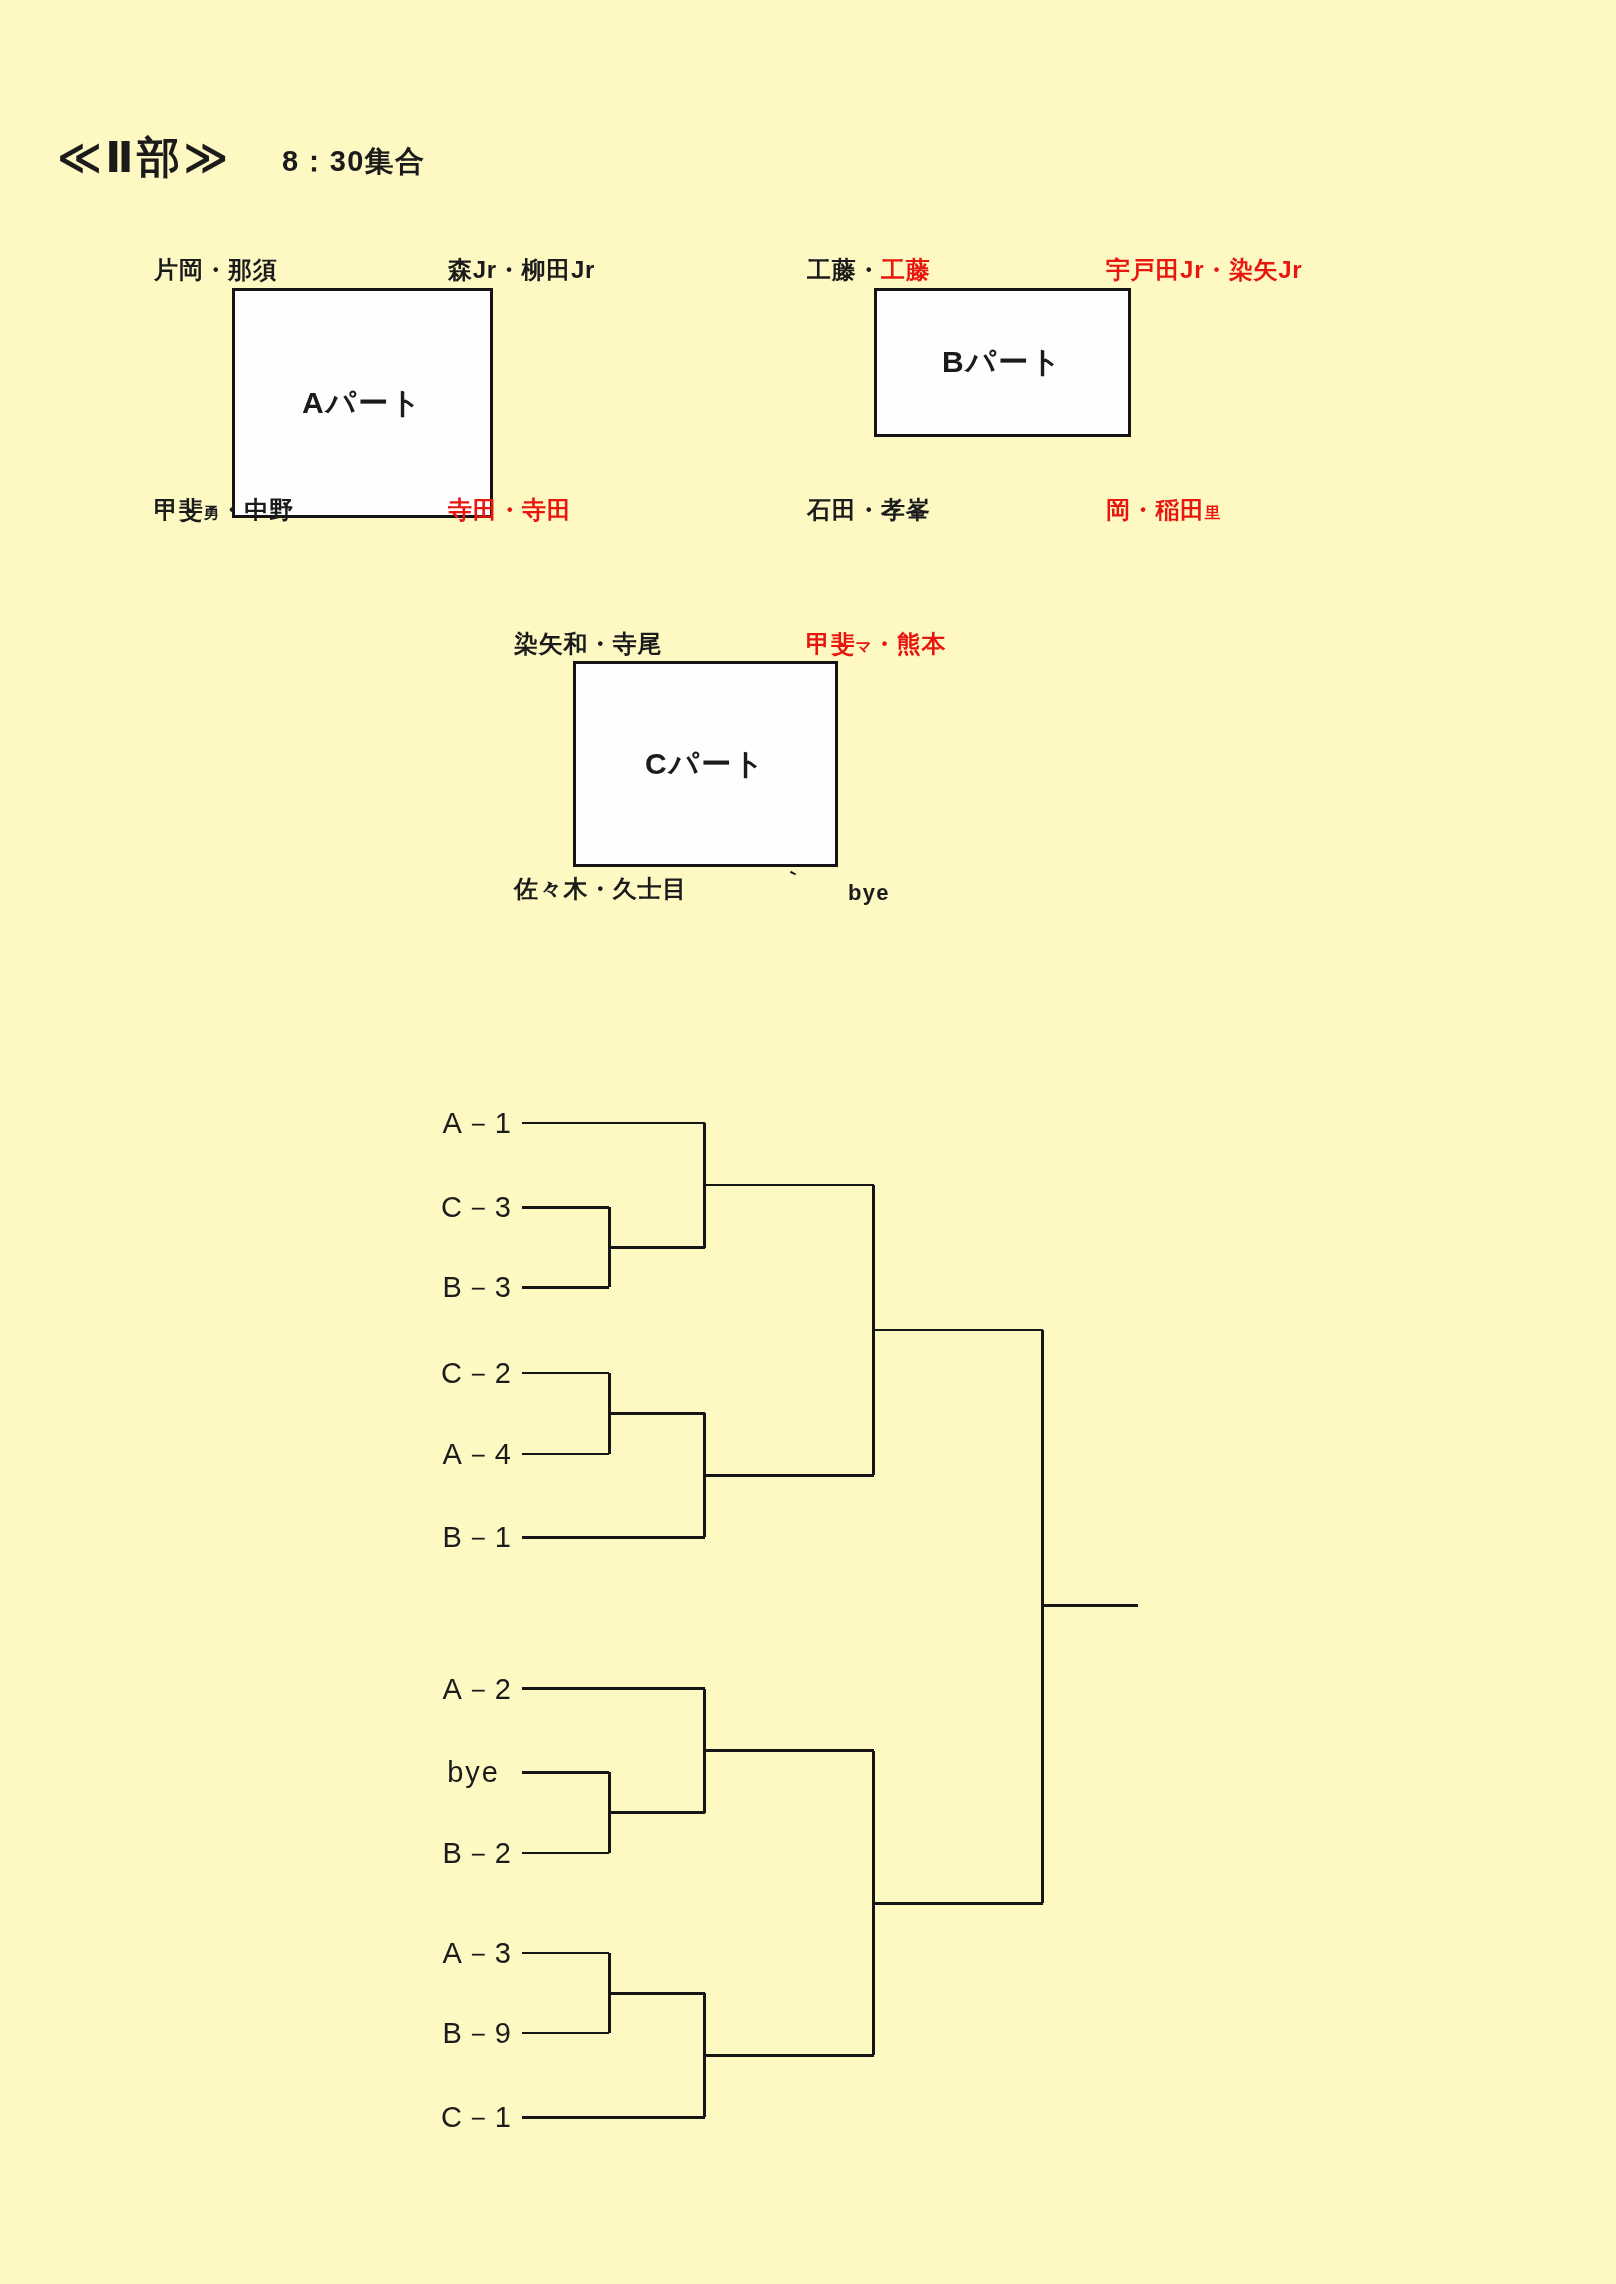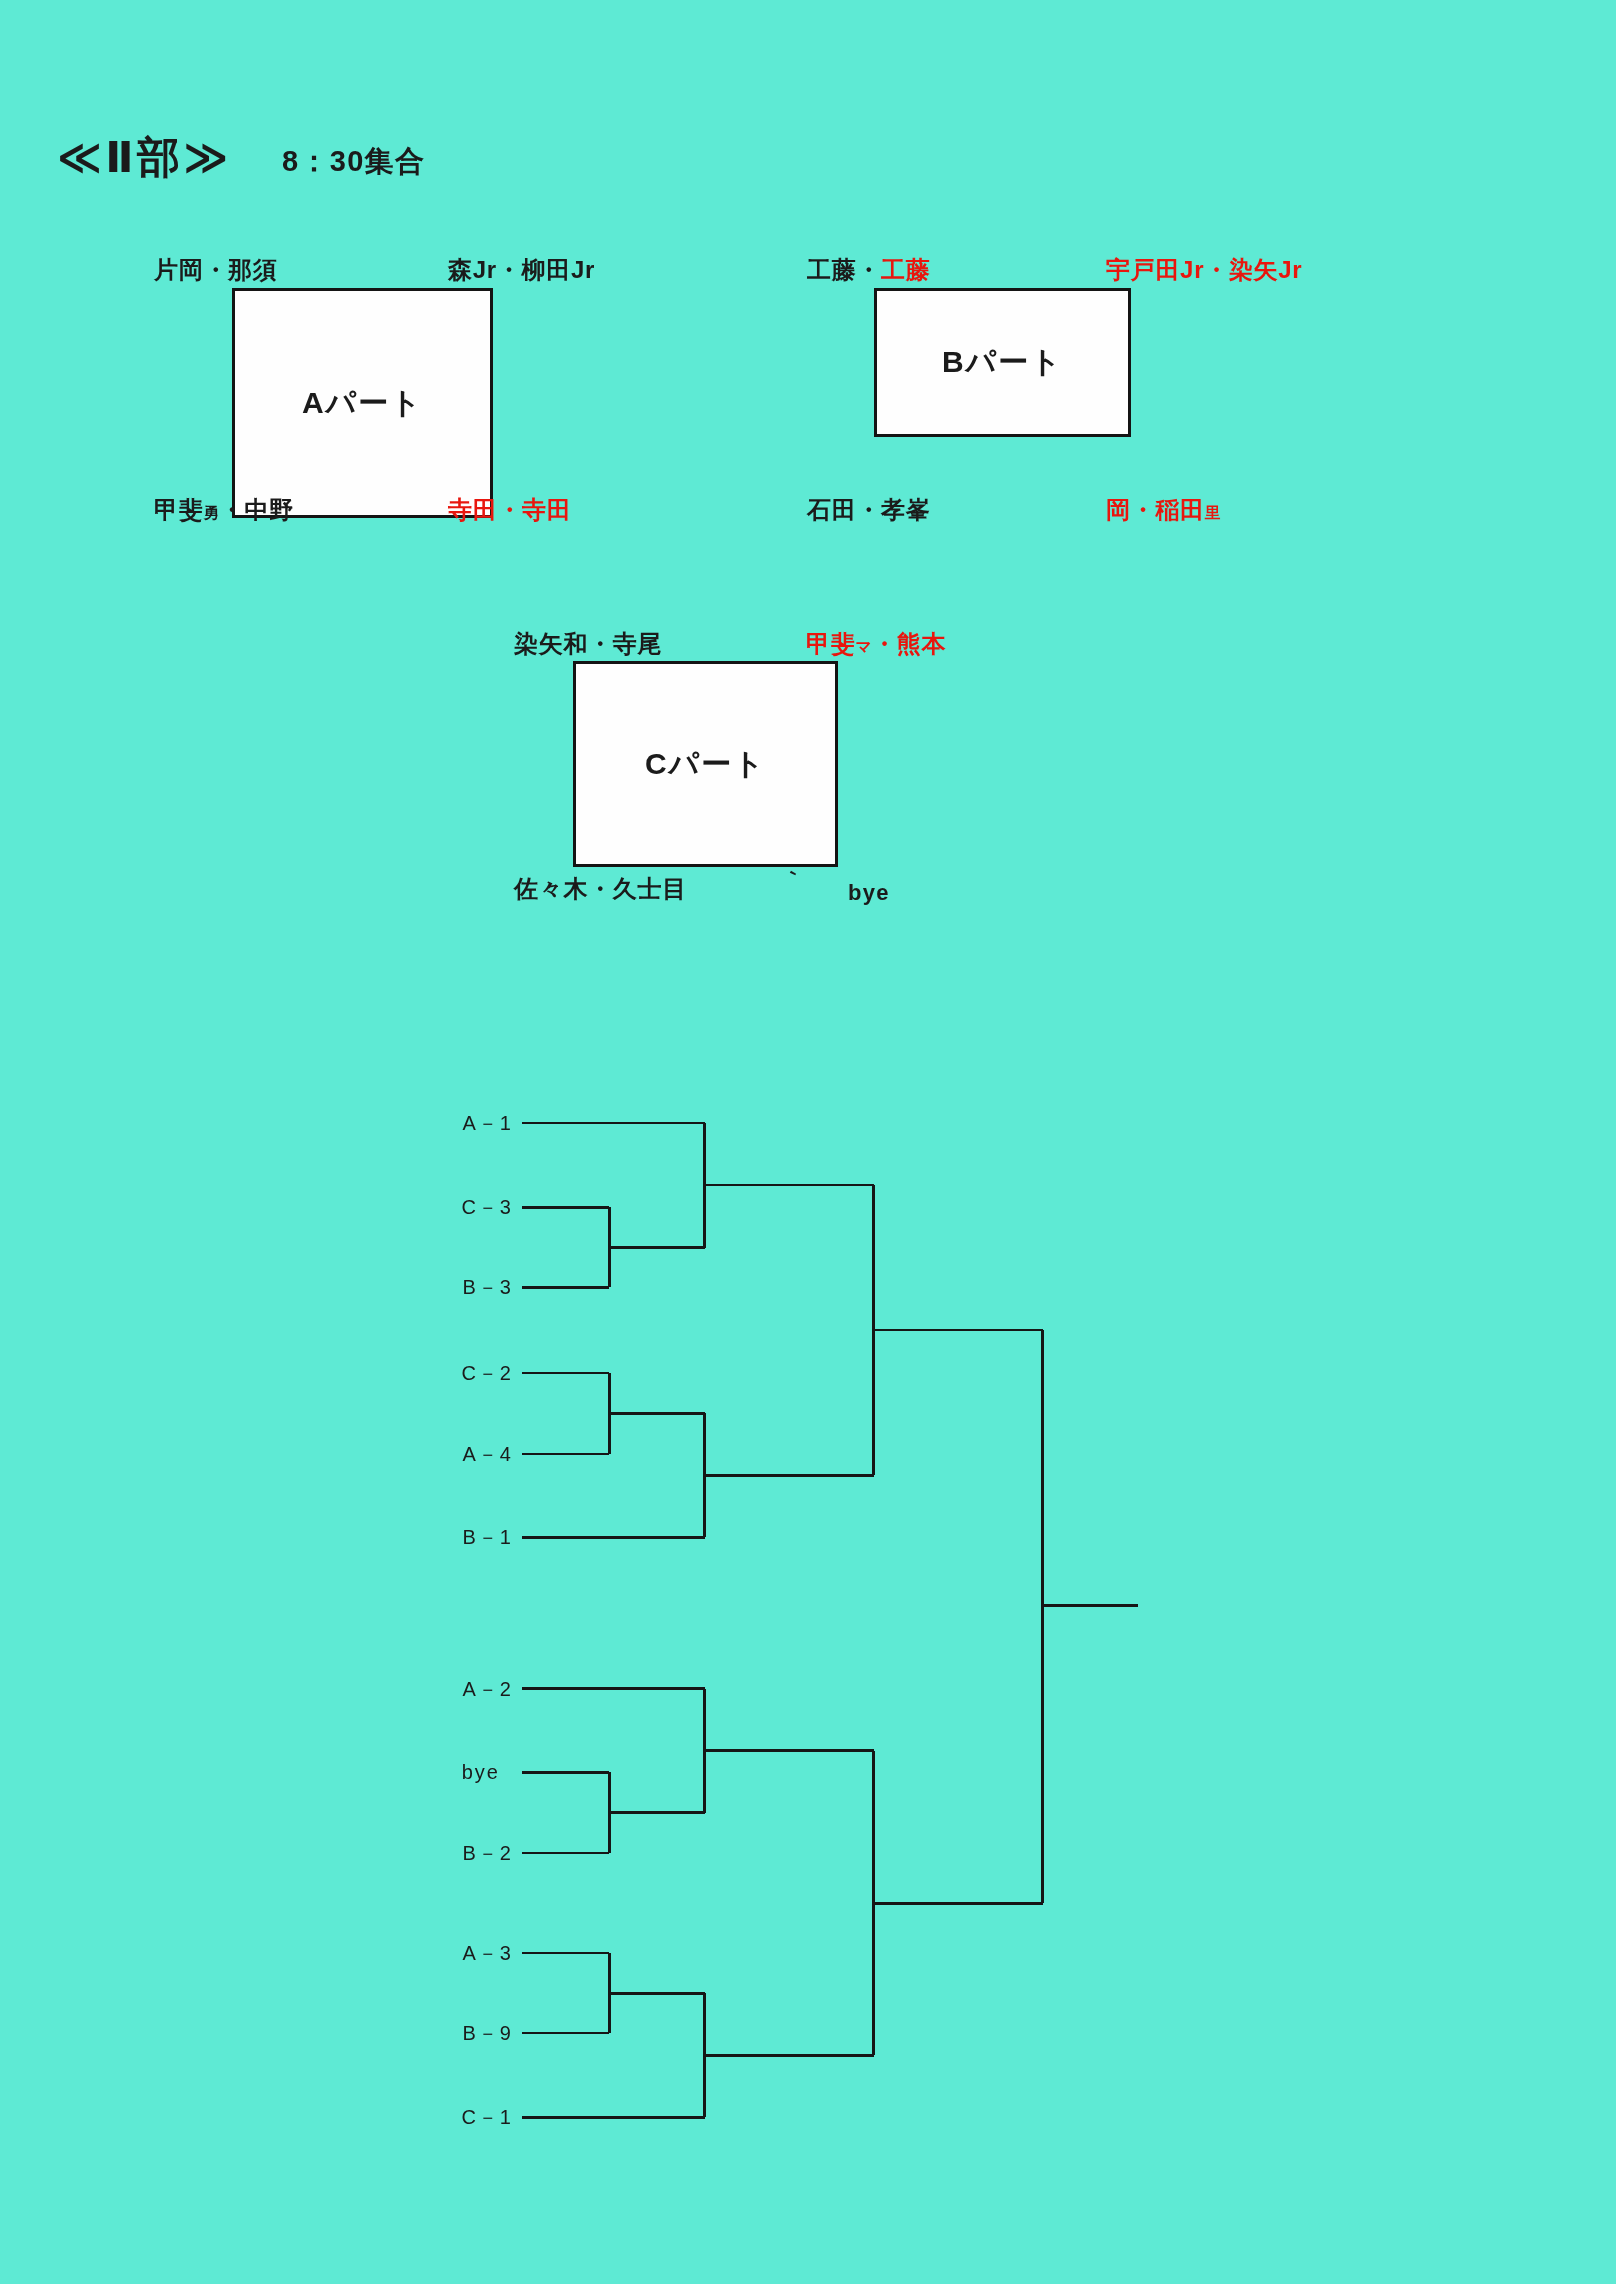--- a/index.html
+++ b/index.html
@@ -2,21 +2,21 @@
 <html style="font-size:10.4px"><head>
 <meta charset="utf-8">
 <style>
   * { box-sizing: border-box; margin: 0; padding: 0; }
   html, body { background: #ffffff; }
   body { font-family: "Liberation Sans", "DejaVu Sans", sans-serif; }
   .page {
     position: relative;
     width: 1616px;
     height: 2284px;
-    background: #5eead4;
+    background: #fef9c3;
     color: #1b1b1b;
     overflow: hidden;
   }
   .title {
     position: absolute;
     left: 57px; top: 129px;
     font-size: 43px;
     font-weight: 600;
     letter-spacing: 3.3px;
     white-space: nowrap;
@@ -58,21 +58,21 @@
     font-size: 22px;
     font-weight: 700;
     line-height: 1;
   }
   .bracket-label {
     position: absolute;
     width: 131px;
     height: 29px;
     line-height: 29px;
     text-align: right;
-    font-size: 20px;
+    font-size: 29px;
     font-weight: 500;
     letter-spacing: 2px;
     white-space: nowrap;
   }
   svg.bracket {
     position: absolute;
     left: 0; top: 0;
   }
   svg.bracket line {
     stroke: #161616;

